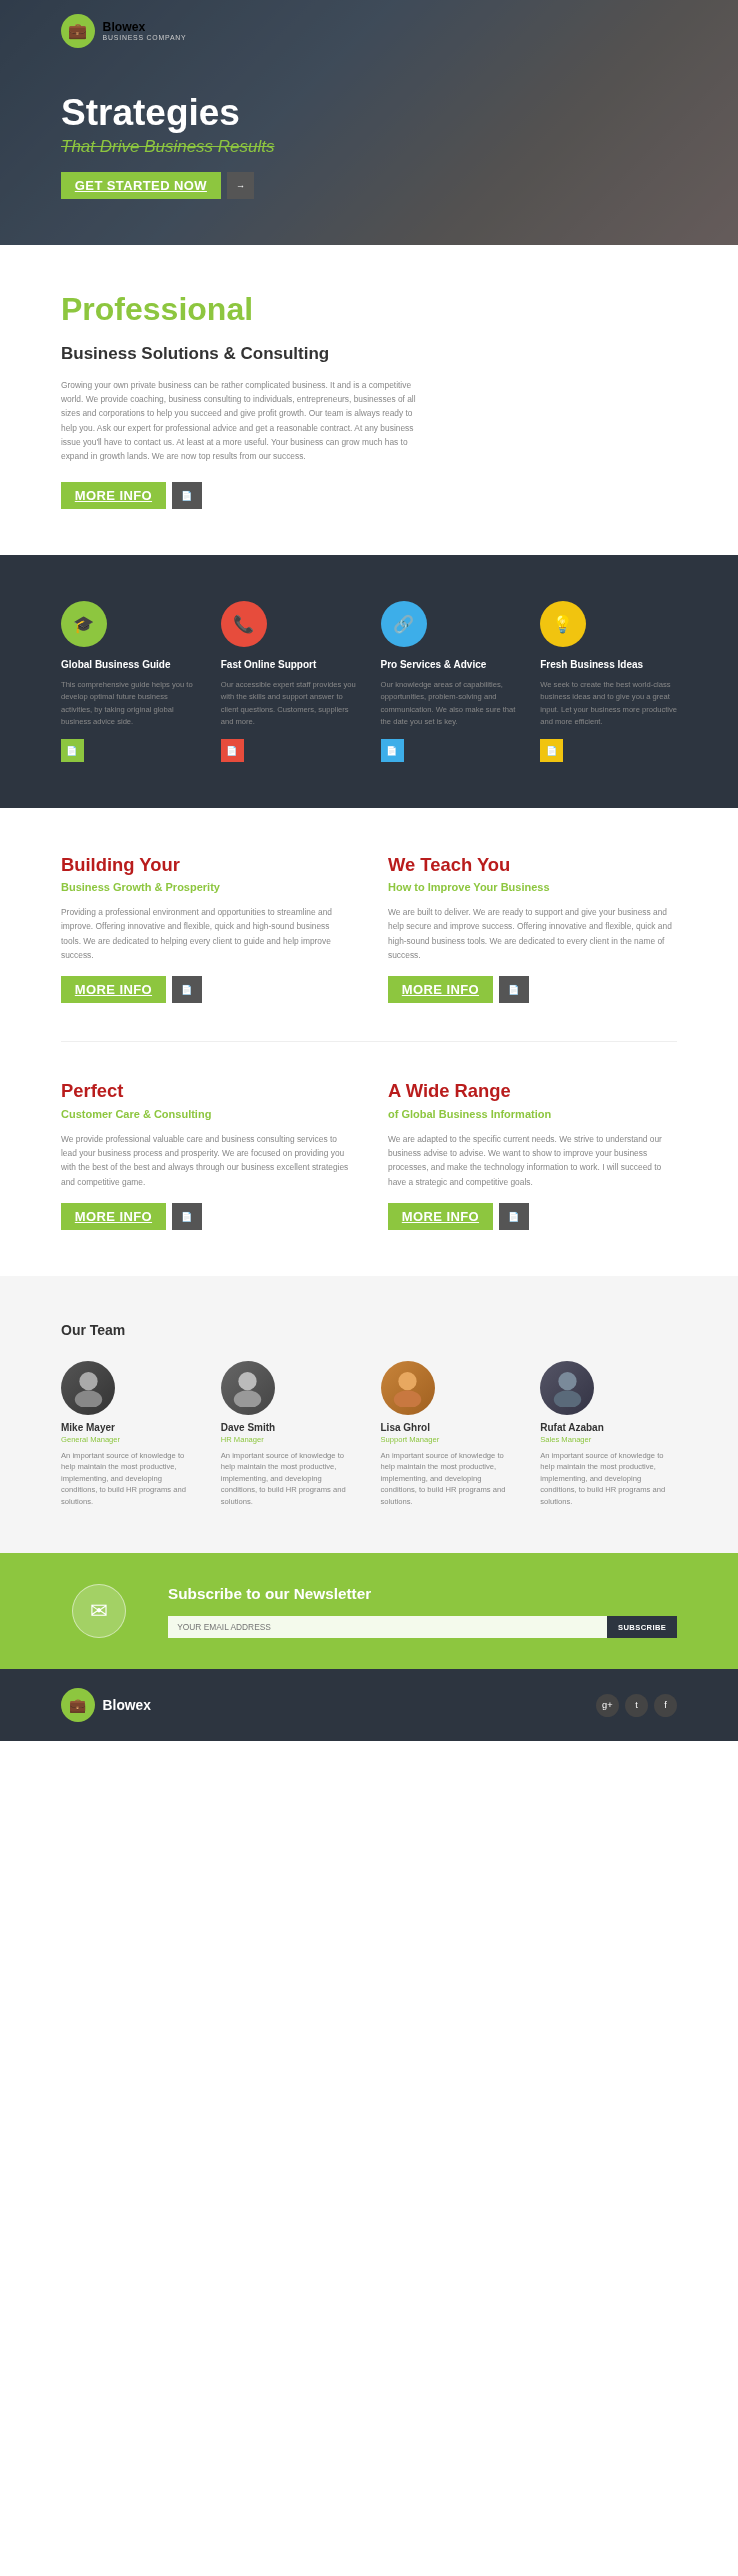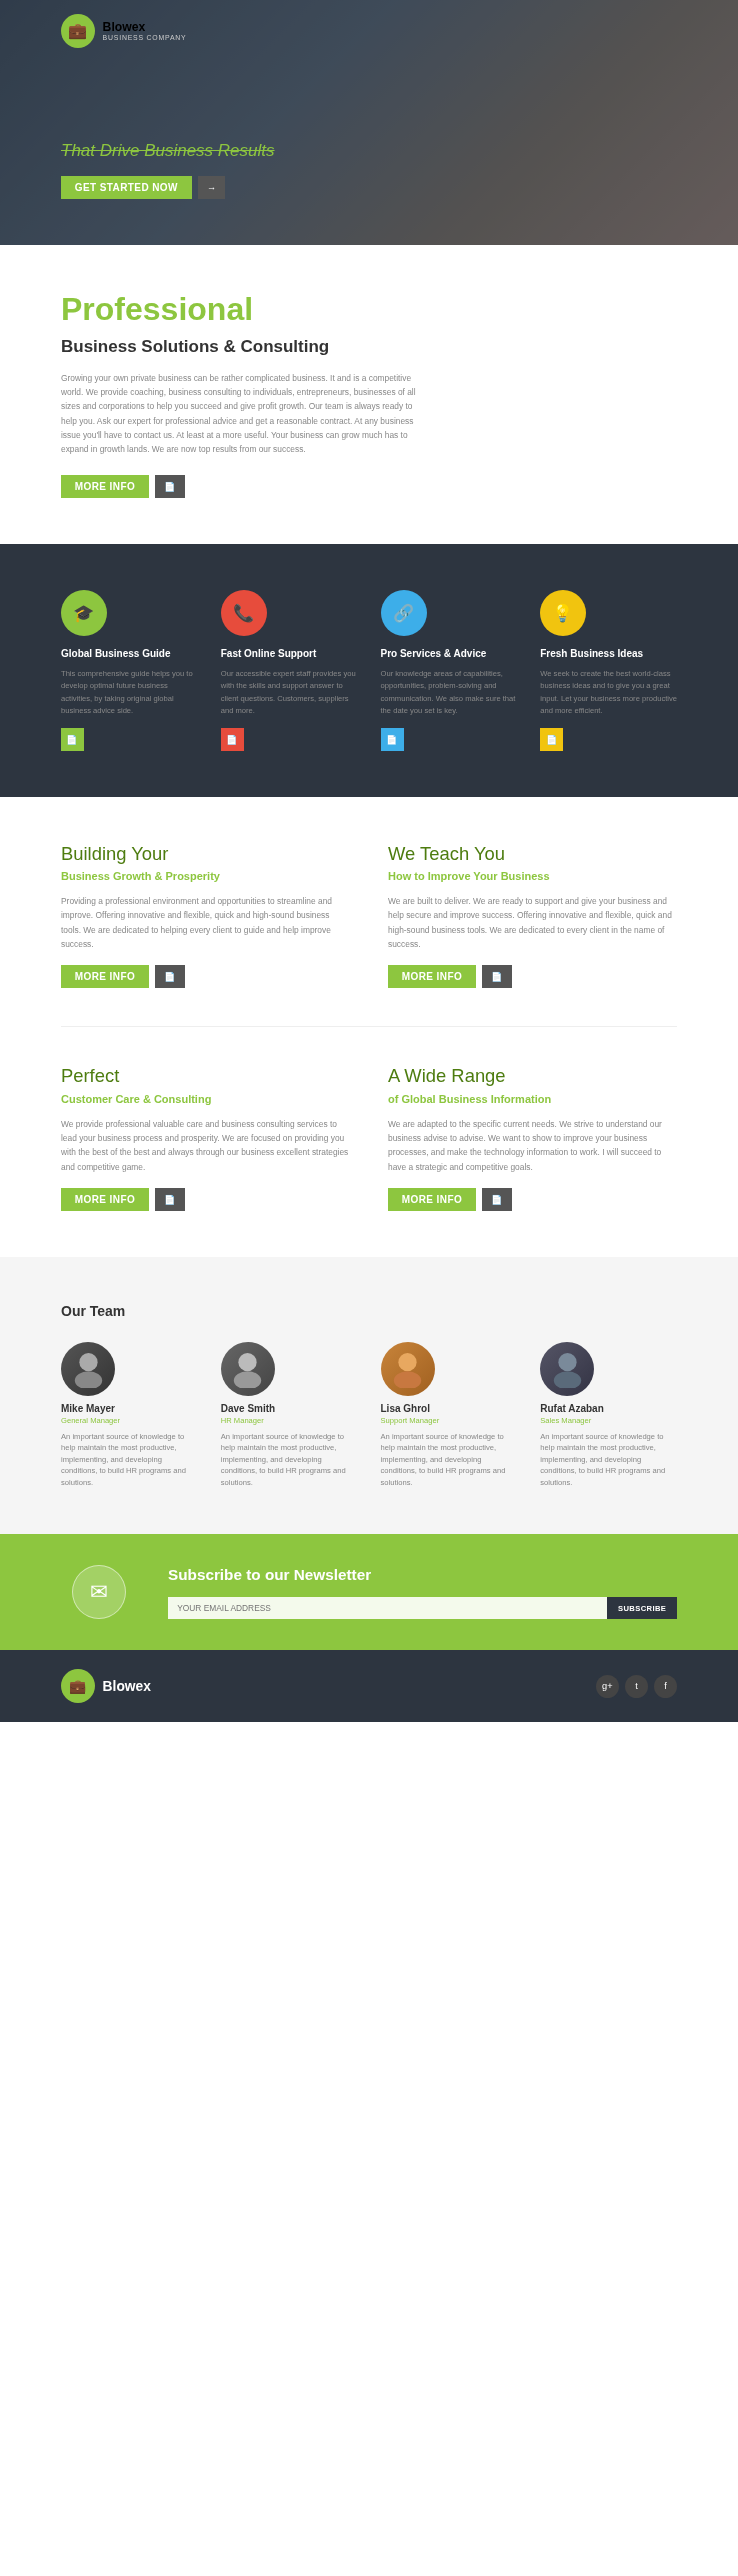--- a/index.html
+++ b/index.html
@@ -38,39 +38,40 @@
     }
     .hero-logo-name { font-size: 12.2px; font-weight: bold; }
     .hero-logo-sub { font-size: 6.9px; letter-spacing: 0.8px; color: #ccc; }
     .hero-content { position: relative; z-index: 5; }
     .hero h1 { font-size: 37px; color: #fff; font-weight: 700; line-height: 1.1; }
     .hero h2 { font-size: 17px; color: #8dc63f; font-weight: 400; margin-top: 3.1px; text-decoration: line-through; font-style: italic; }
     .hero-buttons { display: flex; gap: 6.1px; margin-top: 15.3px; }
     .btn-green {
       background: #8dc63f; color: #fff;
       border: none; padding: 6.1px 13.8px;
-      font-size: 10px; font-weight: bold;
+      font-size: 13px; font-weight: bold;
       cursor: pointer; text-transform: uppercase;
       letter-spacing: 0.4px;
+      text-decoration: underline;
     }
     .btn-dark-sq {
       background: #555; color: #fff;
       border: none; padding: 6.1px 9.2px;
       font-size: 9.2px; cursor: pointer;
     }
 
     
     .professional-section {
       background: #fff;
       padding: 46px 61px;
       display: flex;
       flex-direction: column;
     }
     .prof-title { font-size: 32px; color: #8dc63f; font-weight: 700; }
-    .prof-subtitle { font-size: 17px; color: #333; font-weight: 600; margin-top: 9px; }
+    .prof-subtitle { font-size: 17px; color: #333; font-weight: 600; margin-top: 16px; }
     .prof-text { font-size: 8.4px; color: #888; line-height: 1.7; margin-top: 13.8px; max-width: 367px; }
     .prof-buttons { display: flex; gap: 6.1px; margin-top: 18.4px; }
 
     
     .dark-section {
       background: #2d3540;
       padding: 46px 61px;
     }
     .dark-grid {
       display: grid;
@@ -105,21 +106,21 @@
     
     .building-section {
       background: #fff;
       padding: 46px 61px;
     }
     .building-grid {
       display: grid;
       grid-template-columns: 1fr 1fr;
       gap: 38px;
     }
-    .build-card h2 { font-size: 18.4px; color: #4d7c0f; font-weight: 400; }
+    .build-card h2 { font-size: 18.4px; color: #b91c1c; font-weight: 700; }
     .build-card h3 { font-size: 11px; color: #8dc63f; font-weight: 600; margin-top: 4.6px; line-height: 1.3; }
     .build-card p { font-size: 8.4px; color: #888; line-height: 1.7; margin-top: 10.7px; }
     .build-buttons { display: flex; gap: 6.1px; margin-top: 13.8px; }
     .divider { width: 100%; height: 0.8px; background: #eee; margin: 38px 0; }
 
     
     .team-section {
       background: #f5f5f5;
       padding: 46px 61px;
     }
@@ -226,20 +227,21 @@
     <div class="hero-logo-circle">
       <span style="font-size:15.3px;">💼</span>
     </div>
     <div>
       <div class="hero-logo-name">Blowex</div>
       <div class="hero-logo-sub">BUSINESS COMPANY</div>
     </div>
   </nav>
 
   <div class="hero-content">
+    <h1>Strategies</h1>
     <h2>That Drive Business Results</h2>
     <div class="hero-buttons">
       <button class="btn-green">GET STARTED NOW</button>
       <button class="btn-dark-sq">→</button>
     </div>
   </div>
 </section>
 
 <section class="professional-section">
   <h2 class="prof-title">Professional</h2>

